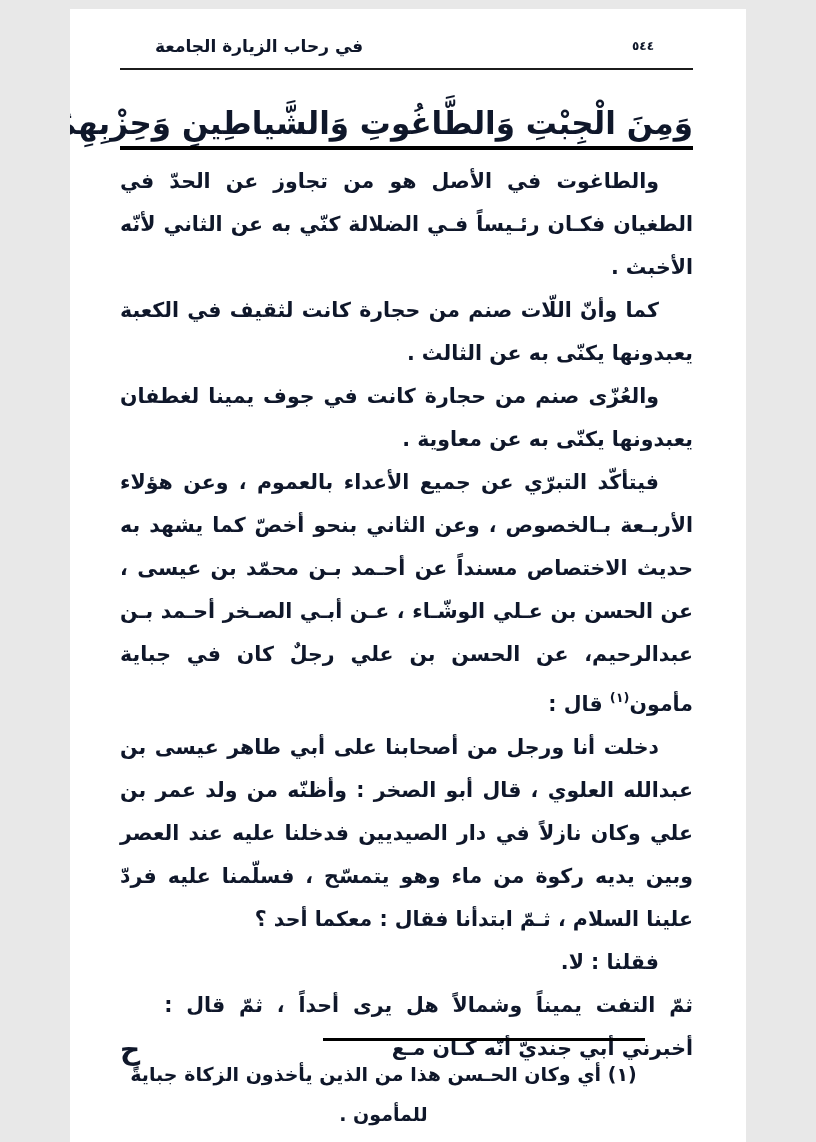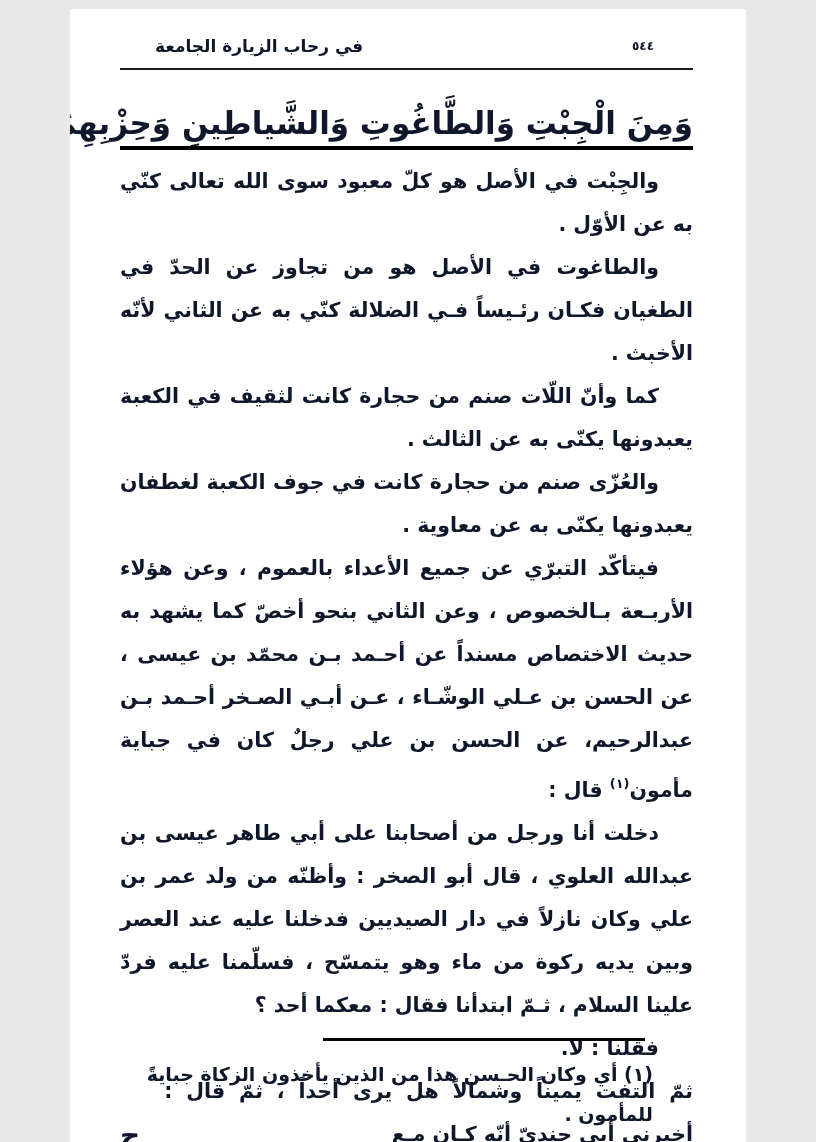--- a/index.html
+++ b/index.html
@@ -57,42 +57,41 @@
   .cont-mark{
     font-size:28px;line-height:40px;font-weight:bold;
     flex:0 0 auto;
   }
   
   .footnote-separator{
     position:absolute;top:1029px;right:101px;width:322px;height:3px;
     background:#000;
   }
   .footnote{
-    position:absolute;top:1045px;left:50px;right:93px;
-    direction:rtl;text-align:right;
+    position:absolute;top:1045px;left:50px;right:99px;
+    direction:rtl;text-align:center;
     font-size:19px;font-weight:bold;line-height:40px;
   }
 </style>
 </head>
 <body>
 
 <div class="page">
 
   <div class="book-title">في رحاب الزيارة الجامعة</div>
   <div class="page-number">٥٤٤</div>
   <div class="header-rule"></div>
 
   <div class="heading"><span>وَمِنَ الْجِبْتِ وَالطَّاغُوتِ وَالشَّياطِينِ وَحِزْبِهِمُ</span><sup>(١)</sup></div>
   <div class="thick-rule"></div>
 
   <div class="body-text">
-    <p class="para">والجِبْت في الأصل هو كلّ معبود سوى الله تعالى كنّي به عن الأوّل .</p>
     <p class="para">والطاغوت في الأصل هو من تجاوز عن الحدّ في الطغيان فكـان رئـيساً فـي الضلالة كنّي به عن الثاني لأنّه الأخبث .</p>
     <p class="para">كما وأنّ اللّات صنم من حجارة كانت لثقيف في الكعبة يعبدونها يكنّى به عن الثالث .</p>
-    <p class="para">والعُزّى صنم من حجارة كانت في جوف الكعبة لغطفان يعبدونها يكنّى به عن معاوية .</p>
+    <p class="para">والعُزّى صنم من حجارة كانت في جوف يمينا لغطفان يعبدونها يكنّى به عن معاوية .</p>
     <p class="para"><span>فيتأكّد التبرّي عن جميع الأعداء بالعموم ، وعن هؤلاء الأربـعة بـالخصوص ، وعن الثاني بنحو أخصّ كما يشهد به حديث الاختصاص مسنداً عن أحـمد بـن محمّد بن عيسى ، عن الحسن بن عـلي الوشّـاء ، عـن أبـي الصـخر أحـمد بـن عبدالرحيم، عن الحسن بن علي رجلٌ كان في جباية مأمون</span><sup class="ref">(١)</sup><span> قال :</span></p>
     <p class="para">دخلت أنا ورجل من أصحابنا على أبي طاهر عيسى بن عبدالله العلوي ، قال أبو الصخر : وأظنّه من ولد عمر بن علي وكان نازلاً في دار الصيديين فدخلنا عليه عند العصر وبين يديه ركوة من ماء وهو يتمسّح ، فسلّمنا عليه فردّ علينا السلام ، ثـمّ ابتدأنا فقال : معكما أحد ؟</p>
     <p class="para">فقلنا : لا.</p>
     <p class="para with-mark">
         <span>ثمّ التفت يميناً وشمالاً هل يرى أحداً ، ثمّ قال : أخبرني أبي جنديّ أنّه كـان مـع</span>
         <span class="cont-mark">ح</span>
       </p>
   </div>
 
   <div class="footnote-separator"></div>

